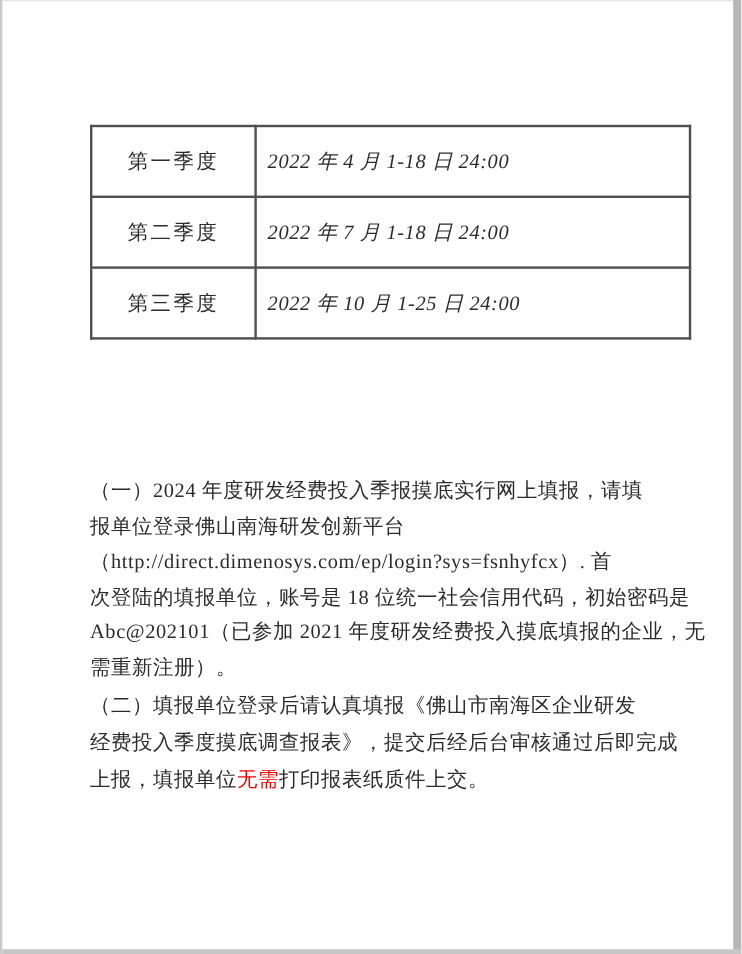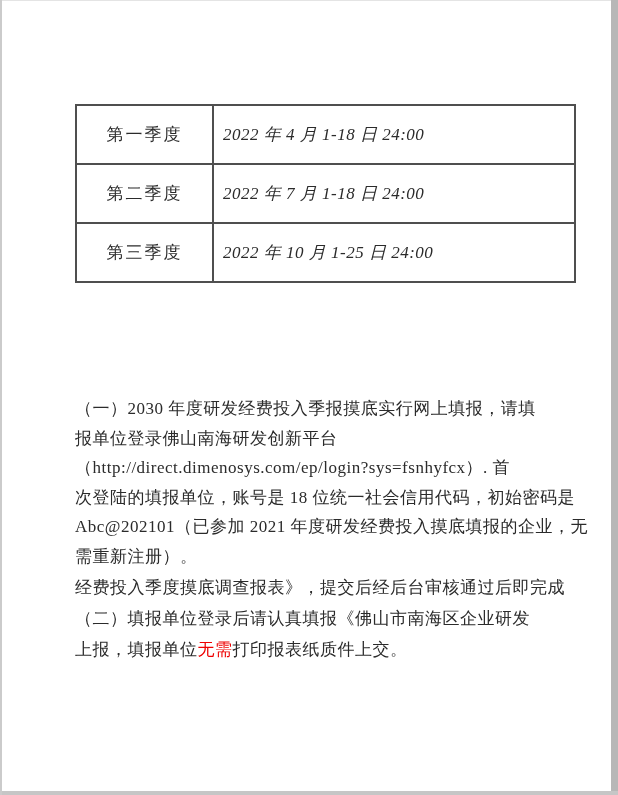--- a/index.html
+++ b/index.html
@@ -105,29 +105,29 @@
       </tr>
       <tr>
         <td class="quarter-cell">第三季度</td>
         <td class="date-cell">2022 年 10 月 1-25 日 24:00</td>
       </tr>
     </tbody>
   </table>
 
 
   <div class="para para-1">
-    <div class="text-line">（一）2030 年度研发经费投入季报摸底实行网上填报，请填</div>
+    <div class="text-line">（一）2024 年度研发经费投入季报摸底实行网上填报，请填</div>
     <div class="text-line">报单位登录佛山南海研发创新平台</div>
     <div class="text-line">（http://direct.dimenosys.com/ep/login?sys=fsnhyfcx）. 首</div>
     <div class="text-line">次登陆的填报单位，账号是 18 位统一社会信用代码，初始密码是</div>
     <div class="text-line">Abc@202101（已参加 2021 年度研发经费投入摸底填报的企业，无</div>
     <div class="text-line">需重新注册）。</div>
   </div>
 
   <div class="para para-2">
+    <div class="text-line">（二）填报单位登录后请认真填报《佛山市南海区企业研发</div>
     <div class="text-line">经费投入季度摸底调查报表》，提交后经后台审核通过后即完成</div>
-    <div class="text-line">（二）填报单位登录后请认真填报《佛山市南海区企业研发</div>
     <div class="text-line">
       <span>上报，填报单位</span><span class="red-bold">无需</span><span>打印报表纸质件上交。</span>
     </div>
   </div>
 
 </div>
 
 </body></html>

